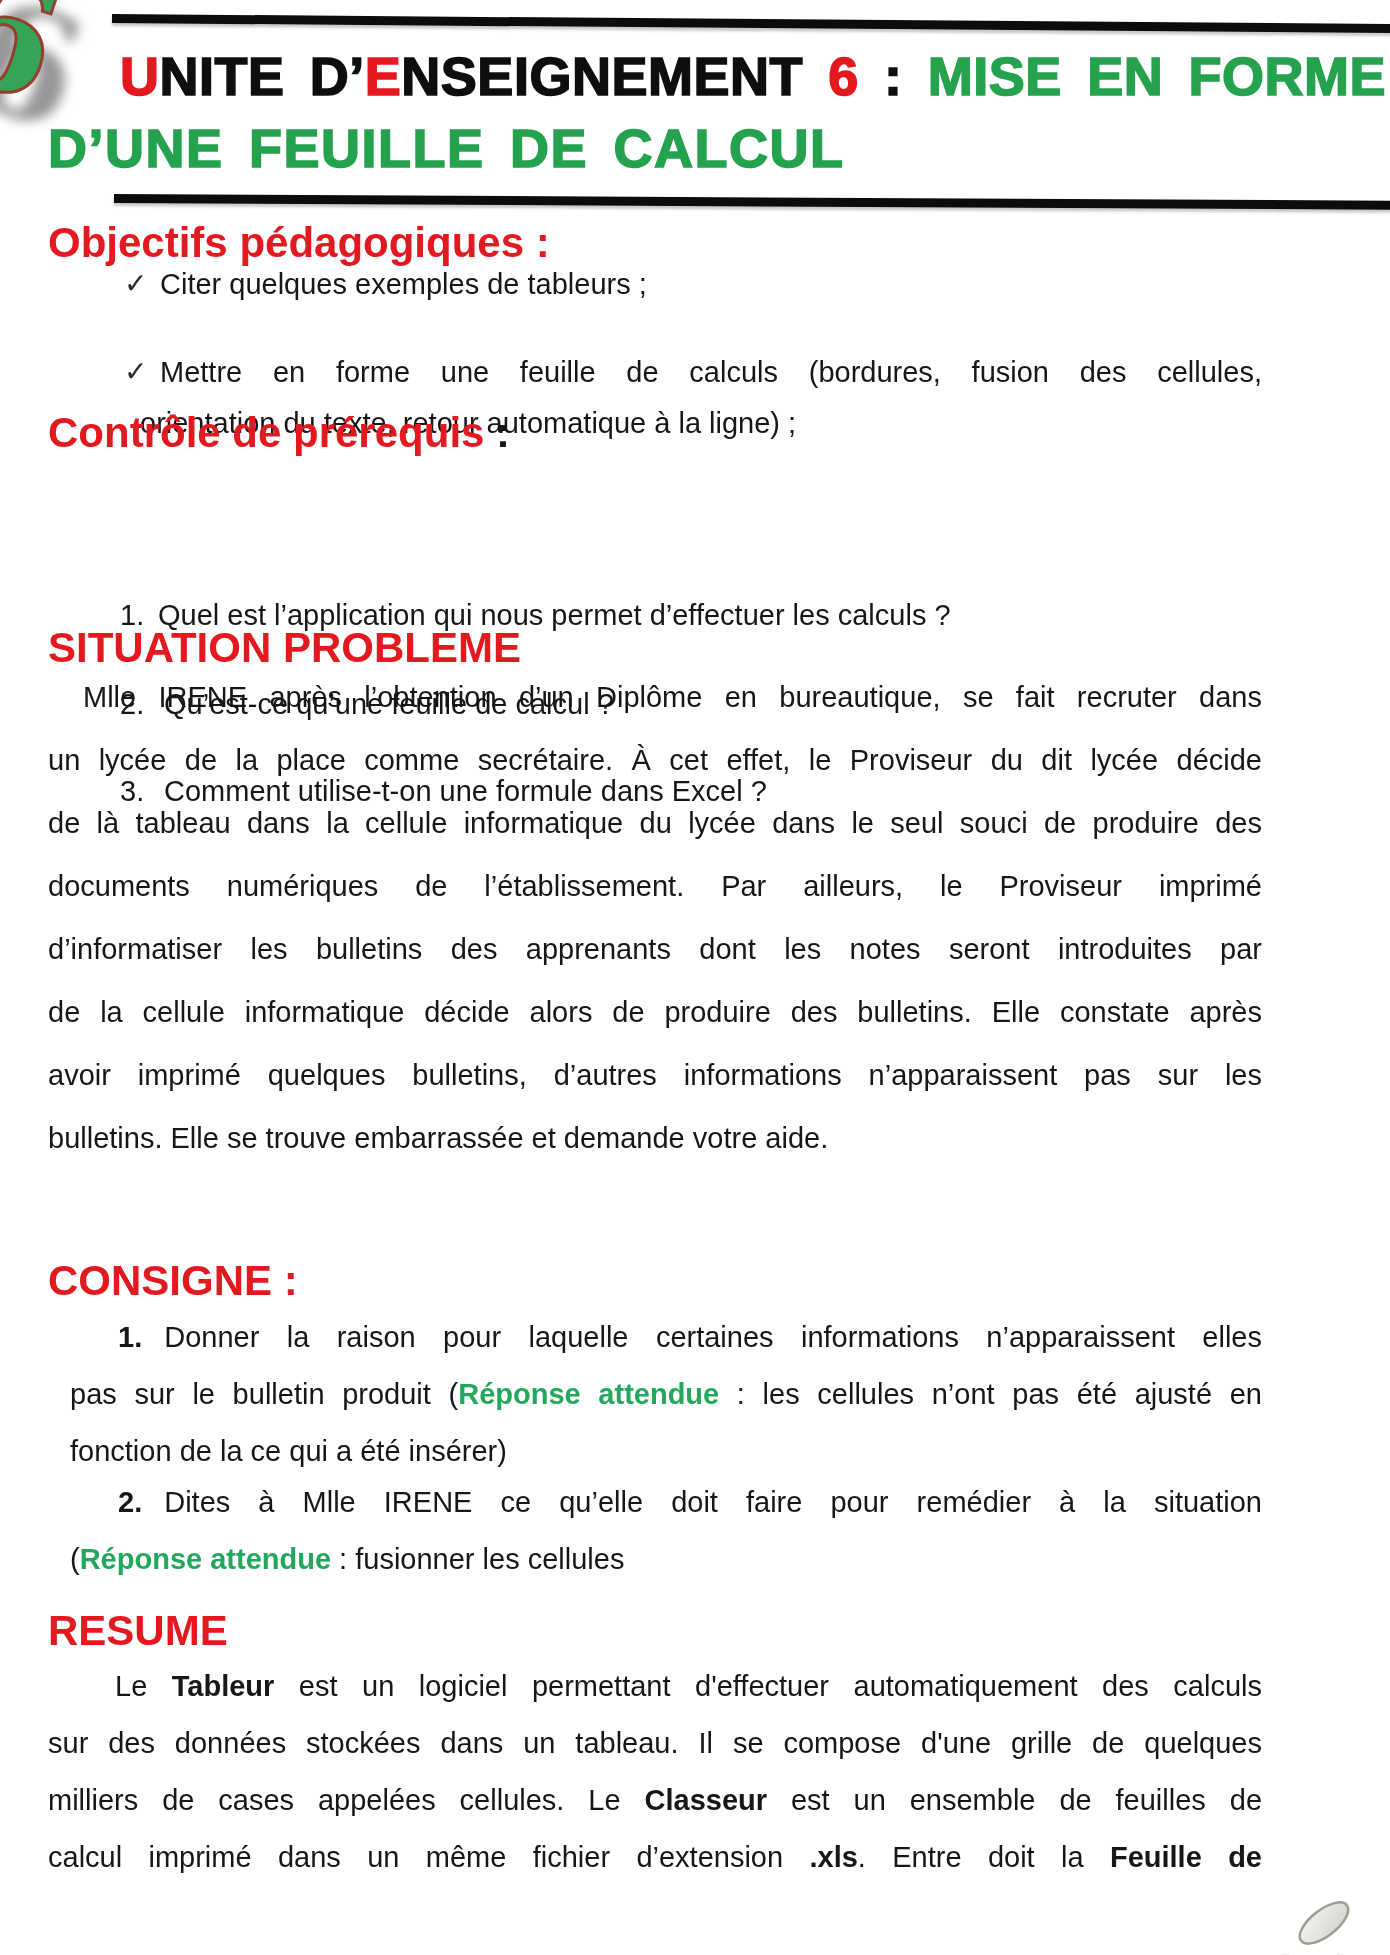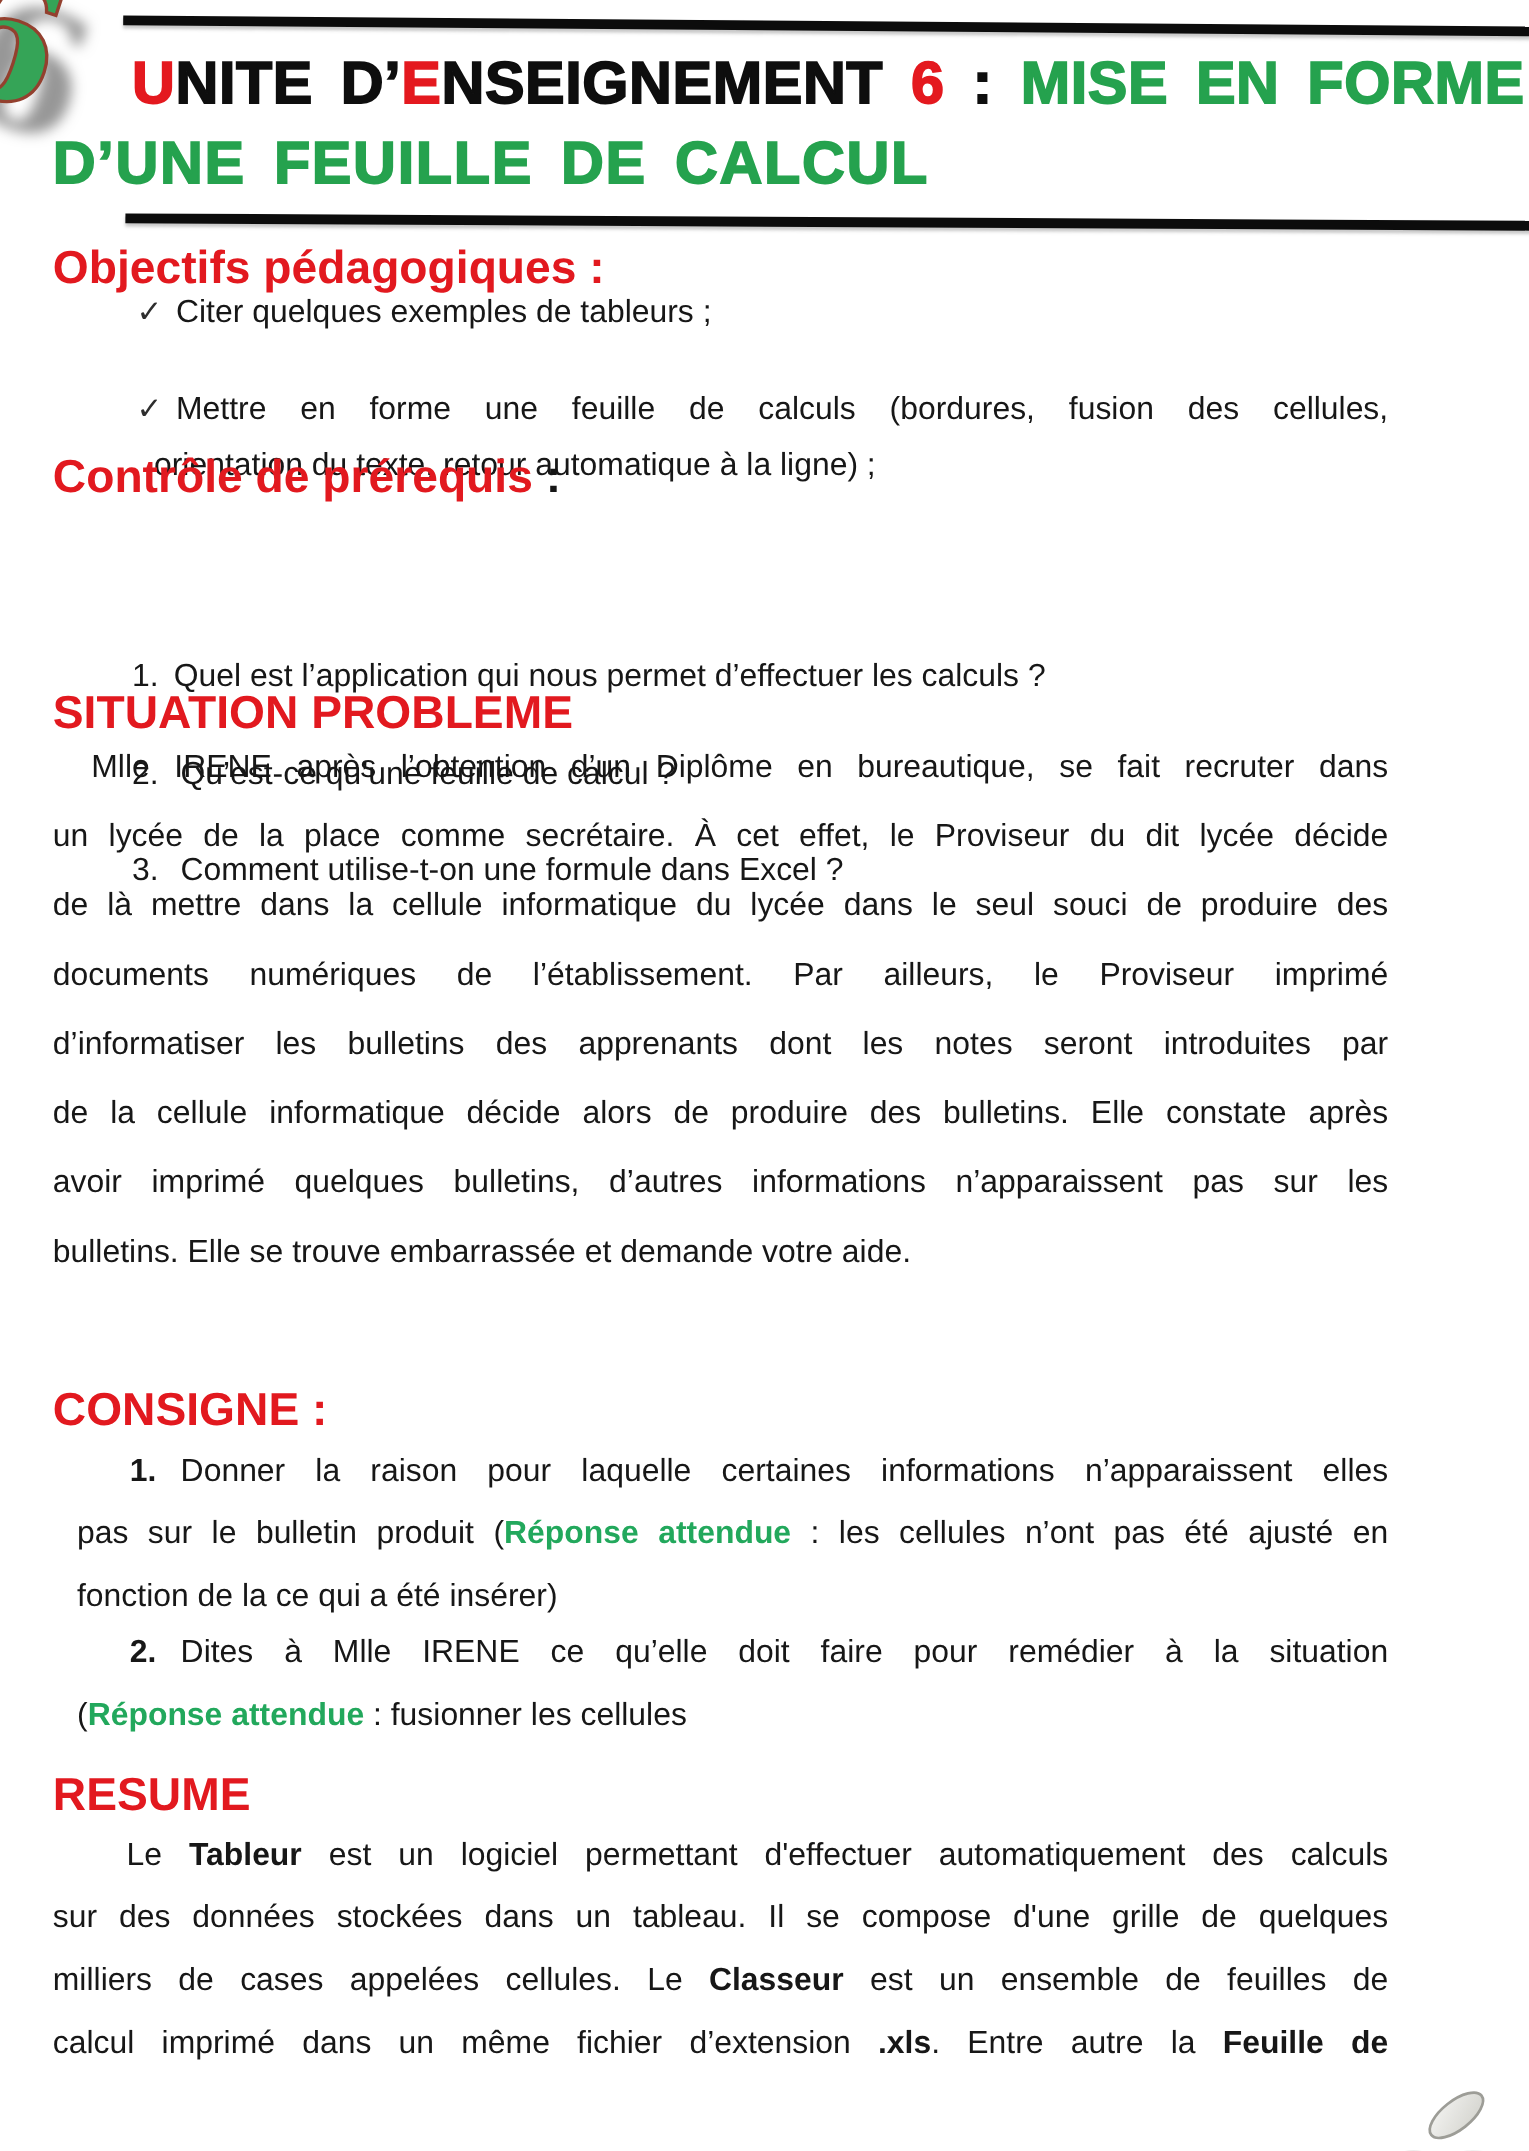--- a/index.html
+++ b/index.html
@@ -104,21 +104,21 @@
   <div class="body-block qitem" style="top:567px;">
     <span class="qnum">3.</span>
     <div class="qtext" style="padding-left:116px;">Comment utilise-t-on une formule dans Excel ?</div>
   </div>
 
   <div class="heading" style="top:629px;">SITUATION PROBLEME</div>
 
   <div class="body-block lh63" style="top:666px;">
     <div class="line j" style="padding-left:35px;">Mlle IRENE après l’obtention d’un Diplôme en bureautique, se fait recruter dans</div>
     <div class="line j">un lycée de la place comme secrétaire. À cet effet, le Proviseur du dit lycée décide</div>
-    <div class="line j">de là mettre dans la cellule informatique du lycée dans le seul souci de produire des</div>
+    <div class="line j">de là tableau dans la cellule informatique du lycée dans le seul souci de produire des</div>
     <div class="line j">documents numériques de l’établissement. Par ailleurs, le Proviseur imprimé</div>
     <div class="line j">d’informatiser les bulletins des apprenants dont les notes seront introduites par</div>
     <div class="line j">de la cellule informatique décide alors de produire des bulletins. Elle constate après</div>
     <div class="line j">avoir imprimé quelques bulletins, d’autres informations n’apparaissent pas sur les</div>
     <div class="line">bulletins. Elle se trouve embarrassée et demande votre aide.</div>
   </div>
 
   <div class="heading" style="top:1262px;">CONSIGNE :</div>
 
   <div class="body-block lh57" style="top:1309px;">
@@ -144,21 +144,21 @@
 
   <div class="body-block lh57" style="top:1658px;">
     <div class="line j" style="padding-left:67px;">
       <span>Le </span><span class="b">Tableur</span><span> est un logiciel permettant d'effectuer automatiquement des calculs</span>
     </div>
     <div class="line j">sur des données stockées dans un tableau. Il se compose d'une grille de quelques</div>
     <div class="line j">
       <span>milliers de cases appelées cellules. Le </span><span class="b">Classeur</span><span> est un ensemble de feuilles de</span>
     </div>
     <div class="line j">
-      <span>calcul imprimé dans un même fichier d’extension </span><span class="b">.xls</span><span>. Entre autre la </span><span class="b">Feuille de</span>
+      <span>calcul imprimé dans un même fichier d’extension </span><span class="b">.xls</span><span>. Entre doit la </span><span class="b">Feuille de</span>
     </div>
   </div>
 
   <svg class="apple-logo" viewBox="0 0 156 115" xmlns="http://www.w3.org/2000/svg">
     <defs>
       <linearGradient id="leafg" x1="0" y1="0" x2="1" y2="1">
         <stop offset="0" stop-color="#f4f4f2"></stop>
         <stop offset="1" stop-color="#d2d2cc"></stop>
       </linearGradient>
       <linearGradient id="bodyg" x1="0" y1="0" x2="0" y2="1">

